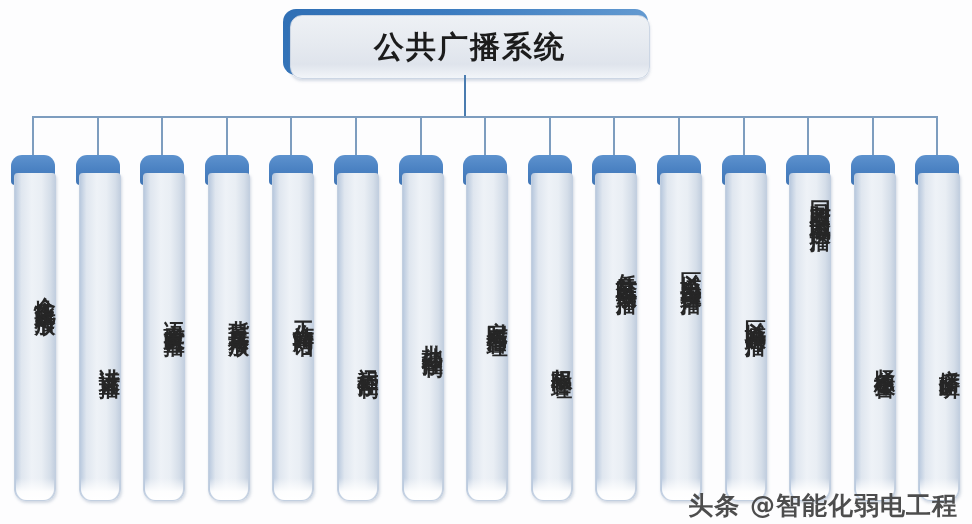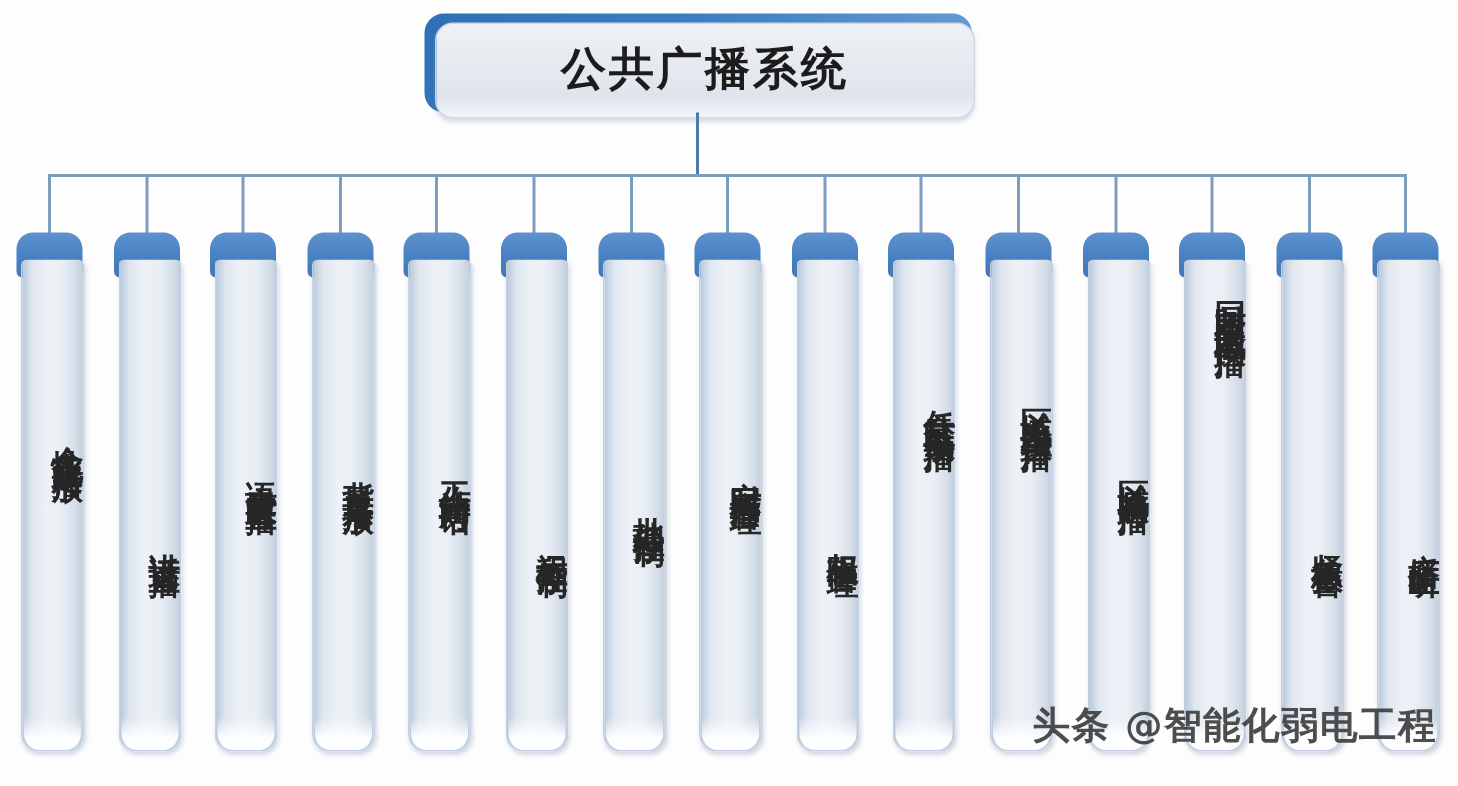--- a/index.html
+++ b/index.html
@@ -131,21 +131,21 @@
     text-align: center;
     white-space: nowrap;
     margin: 0 auto;
     z-index: 2;
   }
 
   
   .watermark {
     position: absolute;
     right: 14px;
-    bottom: 24px;
+    bottom: 2px;
     font-size: 25px;
     font-weight: bold;
     color: #3f3f3f;
     opacity: 0.92;
     letter-spacing: 1px;
     white-space: nowrap;
     z-index: 50;
   }
 </style>
 </head>

